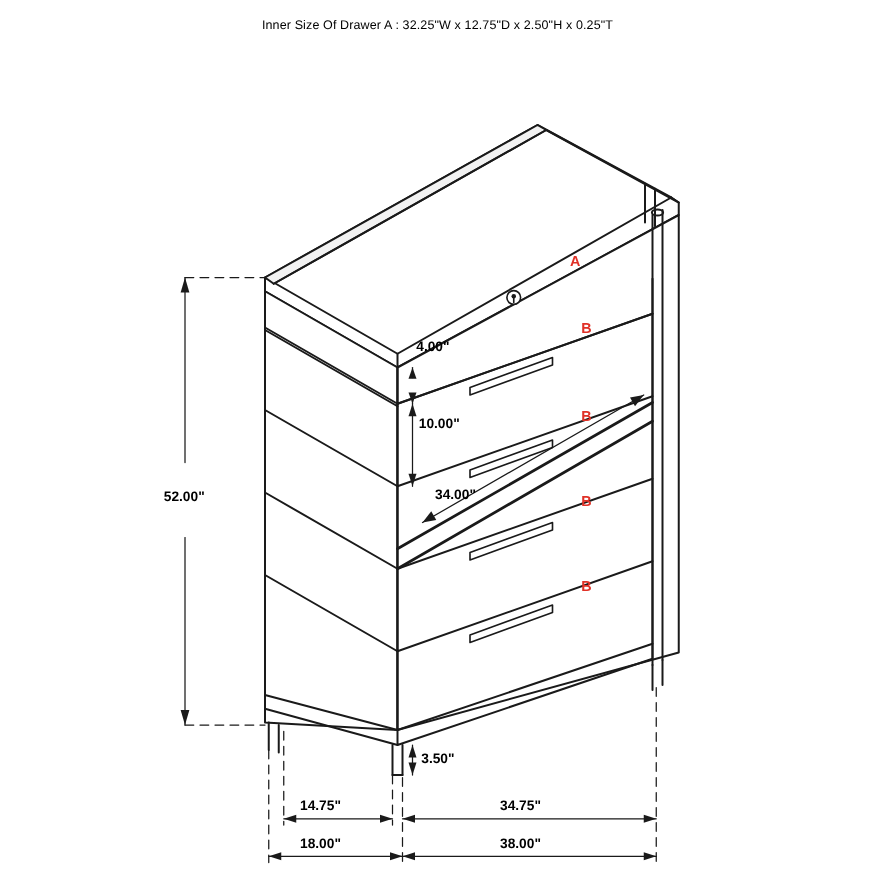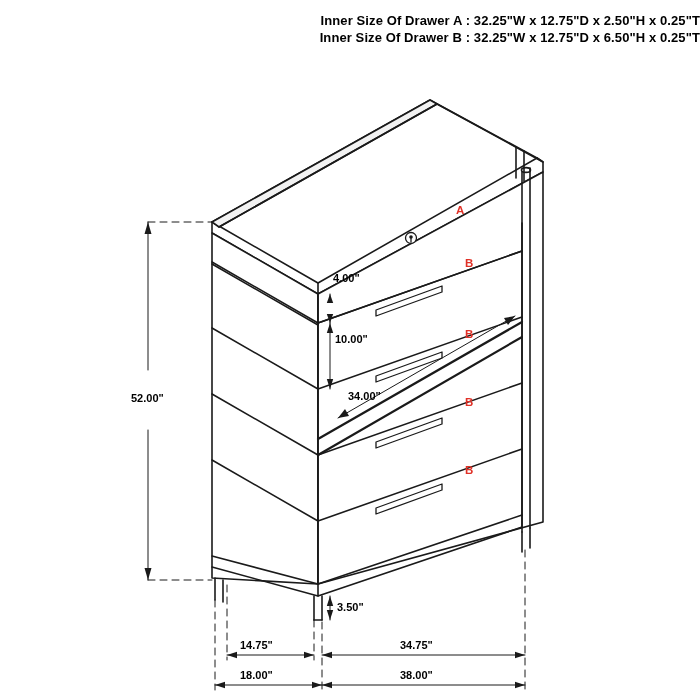--- a/index.html
+++ b/index.html
@@ -21,26 +21,25 @@
     background: #ffffff;
   }
   .header {
     position: absolute;
     top: 12px;
     left: 0;
     width: 700px;
     text-align: center;
   }
   .header .line {
-    font-size: 13px;
-    font-weight: bold;
+    font-size: 10px;
+    font-weight: normal;
     line-height: 17px;
     letter-spacing: 0.1px;
     white-space: nowrap;
-    text-align: right;
   }
   #diagram {
     position: absolute;
     top: 0;
     left: 0;
   }
   .dimlabel {
     position: absolute;
     font-size: 11px;
     font-weight: bold;
@@ -53,21 +52,20 @@
     color: #e03127;
   }
 </style>
 </head>
 <body>
 
 <div id="page">
 
   <div class="header">
     <div class="line">Inner Size Of Drawer A : 32.25"W x 12.75"D x 2.50"H x 0.25"T</div>
-    <div class="line">Inner Size Of Drawer B : 32.25"W x 12.75"D x 6.50"H x 0.25"T</div>
   </div>
 
   <svg id="diagram" width="700" height="700" viewBox="0 0 700 700">
     <g fill="none" stroke="#1a1a1a" stroke-width="1.6" stroke-linejoin="round" stroke-linecap="round">
 
       <g>
         <polygon points="212,222 430,100 537,158 318,283" fill="#ffffff"></polygon>
         <polygon points="212,222 430,100 437,104 219,227" fill="#f2f2f2"></polygon>
         <polyline points="219,227 437,104 543,162 537,158"></polyline>
         <polyline points="537,158 543,162 543,172 318,294 318,283"></polyline>

